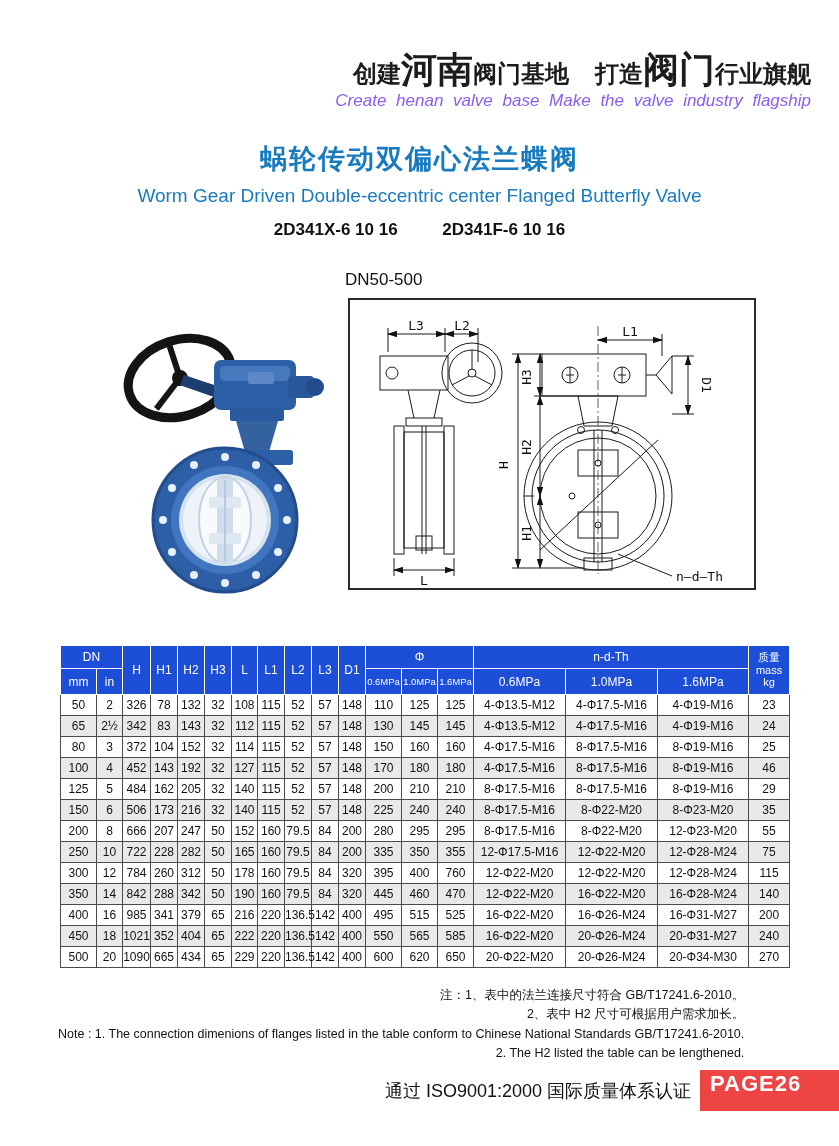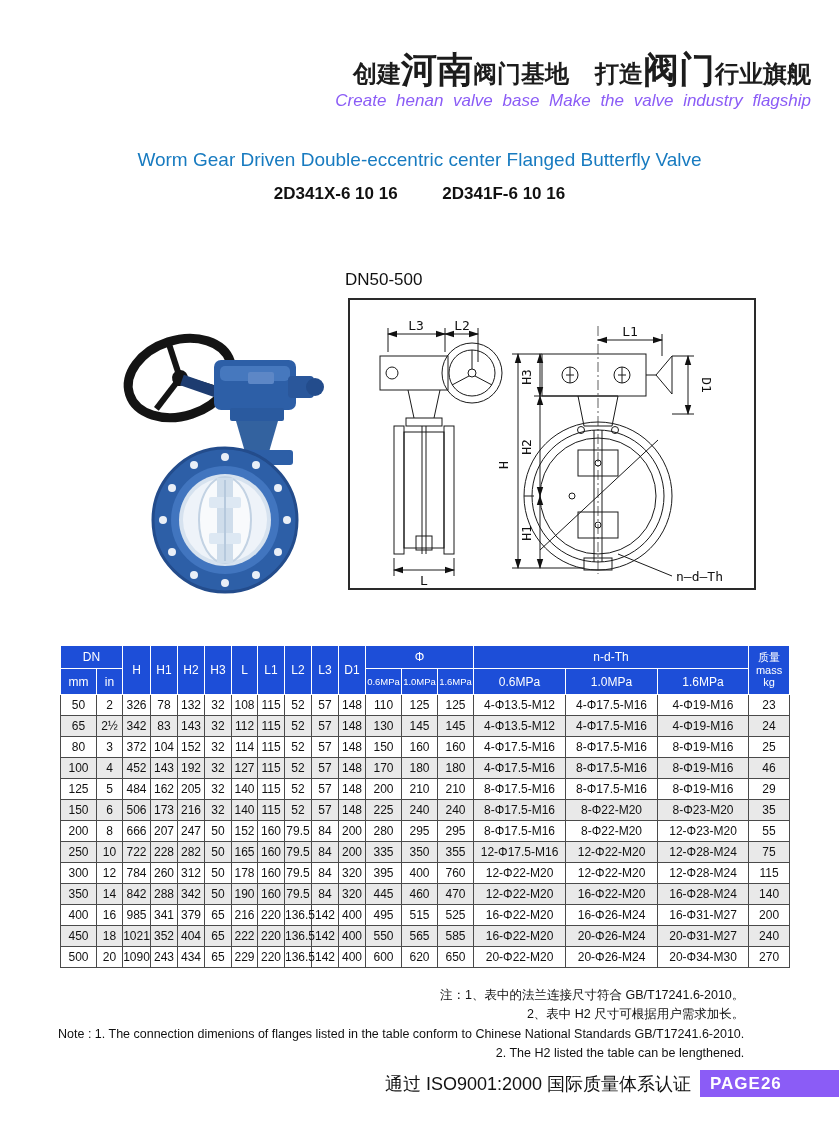--- a/index.html
+++ b/index.html
@@ -40,38 +40,39 @@
   tbody tr.alt { background:#e9e9e9; }
 
   
   .notes { position:absolute; left:58px; top:986px; font-size:12.5px; color:#111; line-height:1.55;text-align:right; }
   .notes .ind1 { padding-left:30px; }
   .notes .ind2 { padding-left:30px; }
 
   
   .footer { position:absolute; top:1070px; right:0; display:flex; align-items:center; }
   .footer .cert { font-size:18px; color:#111; margin-right:9px; }
-  .footer .pagebox { background:#8b5cf6; color:#fff; width:139px; height:27px; line-height:27px; padding-left:10px; font-size:17px; font-weight:bold; letter-spacing:1px; }
+  .footer .pagebox { background:#ef4444; color:#fff; width:139px; height:41px; line-height:27px; padding-left:10px; font-size:22px; font-weight:bold; letter-spacing:1px; }
 
   
   .watermark { position:absolute; right:8px; top:1161px; text-align:right; color:#8e8e8e; font-weight:bold; text-shadow:1px 1px 0 #fff, -1px -1px 0 #fff; }
   .watermark .w1 { font-size:14px; letter-spacing:1px; }
   .watermark .w2 { font-size:13px; letter-spacing:2px; }
 </style>
 </head>
 <body>
 
 <div class="page">
 
   <div class="hdr">
     <div class="cn"><span class="sm">创建</span><span class="lg">河南</span><span class="sm">阀门基地</span><span class="gap"></span><span class="sm">打造</span><span class="lg">阀门</span><span class="sm">行业旗舰</span></div>
     <div class="en">Create henan valve base   Make the valve industry flagship</div>
   </div>
 
   <div class="titleblk">
+    <div class="t-cn">蜗轮传动双偏心法兰蝶阀</div>
     <div class="t-en">Worm Gear  Driven Double-eccentric center    Flanged Butterfly Valve</div>
     <div class="t-models">
       <span>2D341X-6 10 16</span>
       <span>2D341F-6 10 16</span>
     </div>
   </div>
 
   <div class="dn-label">DN50-500</div>
 
   <div class="photo">
@@ -530,21 +531,21 @@
             <td>585</td>
             <td>16-Φ22-M20</td>
             <td>20-Φ26-M24</td>
             <td>20-Φ31-M27</td>
             <td>240</td>
           </tr>
           <tr>
             <td>500</td>
             <td>20</td>
             <td>1090</td>
-            <td>243</td>
+            <td>665</td>
             <td>434</td>
             <td>65</td>
             <td>229</td>
             <td>220</td>
             <td>136.5</td>
             <td>142</td>
             <td>400</td>
             <td>600</td>
             <td>620</td>
             <td>650</td>

